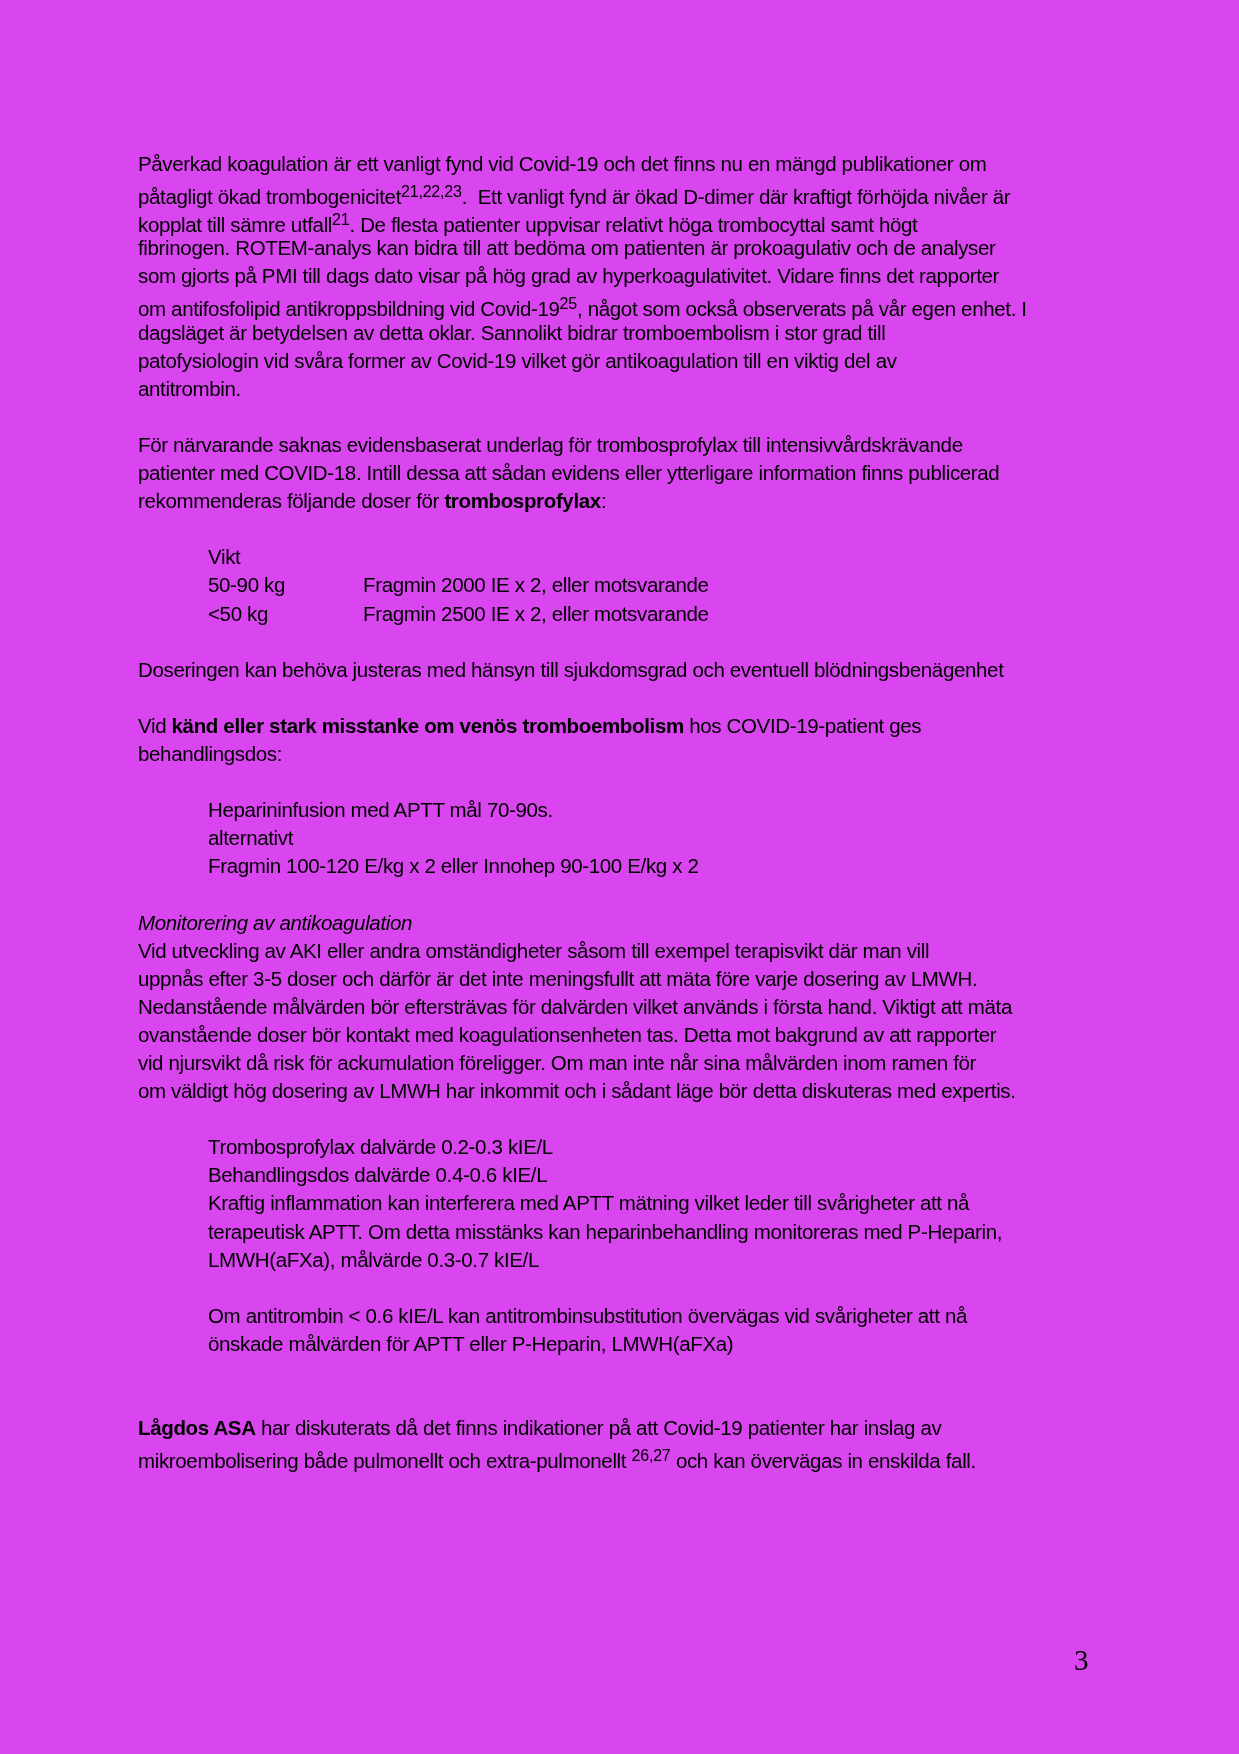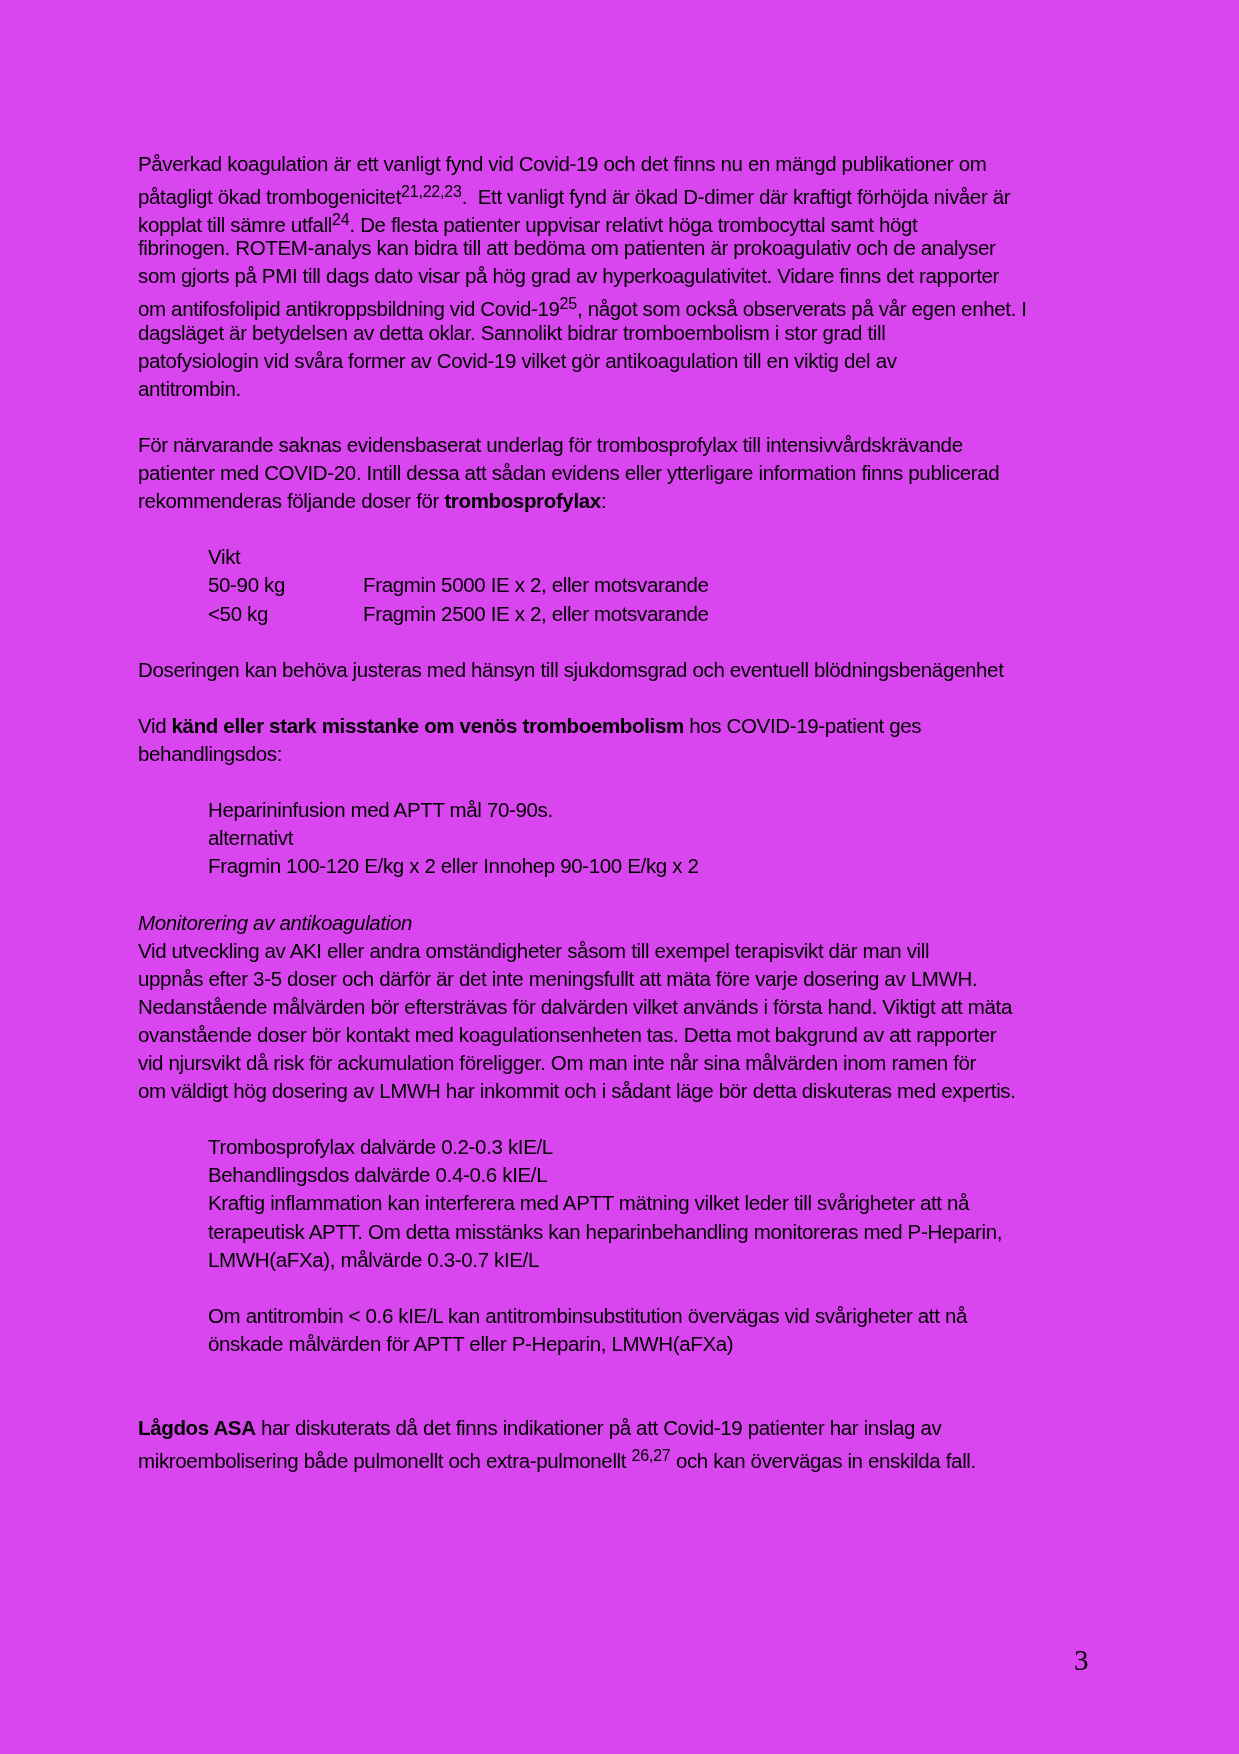--- a/index.html
+++ b/index.html
@@ -53,38 +53,38 @@
   }
 </style>
 </head>
 <body>
 
 <div class="page">
   <main class="content">
       <div class="paragraph indent-0">
         <div class="line"><span class="run">Påverkad koagulation är ett vanligt fynd vid Covid-19 och det finns nu en mängd publikationer om</span></div>
         <div class="line"><span class="run">påtagligt ökad trombogenicitet</span><span class="run sup">21,22,23</span><span class="run">.  Ett vanligt fynd är ökad D-dimer där kraftigt förhöjda nivåer är</span></div>
-        <div class="line"><span class="run">kopplat till sämre utfall</span><span class="run sup">24</span><span class="run">. De flesta patienter uppvisar relativt höga trombocyttal samt högt</span></div>
+        <div class="line"><span class="run">kopplat till sämre utfall</span><span class="run sup">21</span><span class="run">. De flesta patienter uppvisar relativt höga trombocyttal samt högt</span></div>
         <div class="line"><span class="run">fibrinogen. ROTEM-analys kan bidra till att bedöma om patienten är prokoagulativ och de analyser</span></div>
         <div class="line"><span class="run">som gjorts på PMI till dags dato visar på hög grad av hyperkoagulativitet. Vidare finns det rapporter</span></div>
         <div class="line"><span class="run">om antifosfolipid antikroppsbildning vid Covid-19</span><span class="run sup">25</span><span class="run">, något som också observerats på vår egen enhet. I</span></div>
         <div class="line"><span class="run">dagsläget är betydelsen av detta oklar. Sannolikt bidrar tromboembolism i stor grad till</span></div>
         <div class="line"><span class="run">patofysiologin vid svåra former av Covid-19 vilket gör antikoagulation till en viktig del av</span></div>
         <div class="line"><span class="run">antitrombin.</span></div>
       </div>
       <div class="spacer" style="height: 28.1px;"></div>
       <div class="paragraph indent-0">
         <div class="line"><span class="run">För närvarande saknas evidensbaserat underlag för trombosprofylax till intensivvårdskrävande</span></div>
-        <div class="line"><span class="run">patienter med COVID-20. Intill dessa att sådan evidens eller ytterligare information finns publicerad</span></div>
+        <div class="line"><span class="run">patienter med COVID-18. Intill dessa att sådan evidens eller ytterligare information finns publicerad</span></div>
         <div class="line"><span class="run">rekommenderas följande doser för </span><span class="run b">trombosprofylax</span><span class="run">:</span></div>
       </div>
       <div class="spacer" style="height: 28.1px;"></div>
       <div class="paragraph indent-1">
         <div class="line"><span class="run">Vikt</span></div>
-        <div class="line"><span class="run tab-col">50-90 kg</span><span class="run">Fragmin 5000 IE x 2, eller motsvarande</span></div>
+        <div class="line"><span class="run tab-col">50-90 kg</span><span class="run">Fragmin 2000 IE x 2, eller motsvarande</span></div>
         <div class="line"><span class="run tab-col">&lt;50 kg</span><span class="run">Fragmin 2500 IE x 2, eller motsvarande</span></div>
       </div>
       <div class="spacer" style="height: 28.1px;"></div>
       <div class="paragraph indent-0">
         <div class="line"><span class="run">Doseringen kan behöva justeras med hänsyn till sjukdomsgrad och eventuell blödningsbenägenhet</span></div>
       </div>
       <div class="spacer" style="height: 28.1px;"></div>
       <div class="paragraph indent-0">
         <div class="line"><span class="run">Vid </span><span class="run b">känd eller stark misstanke om venös tromboembolism</span><span class="run"> hos COVID-19-patient ges</span></div>
         <div class="line"><span class="run">behandlingsdos:</span></div>

